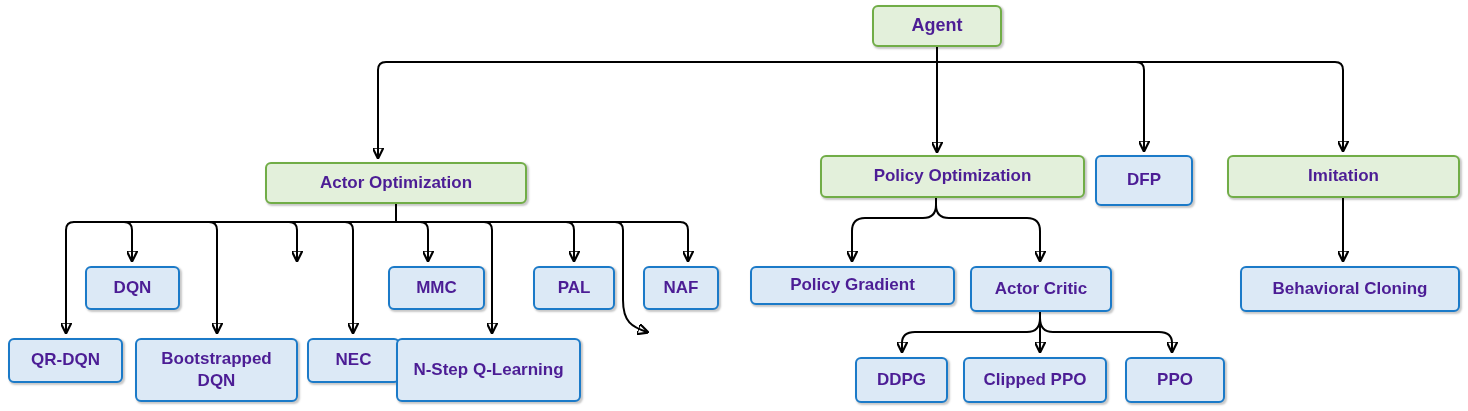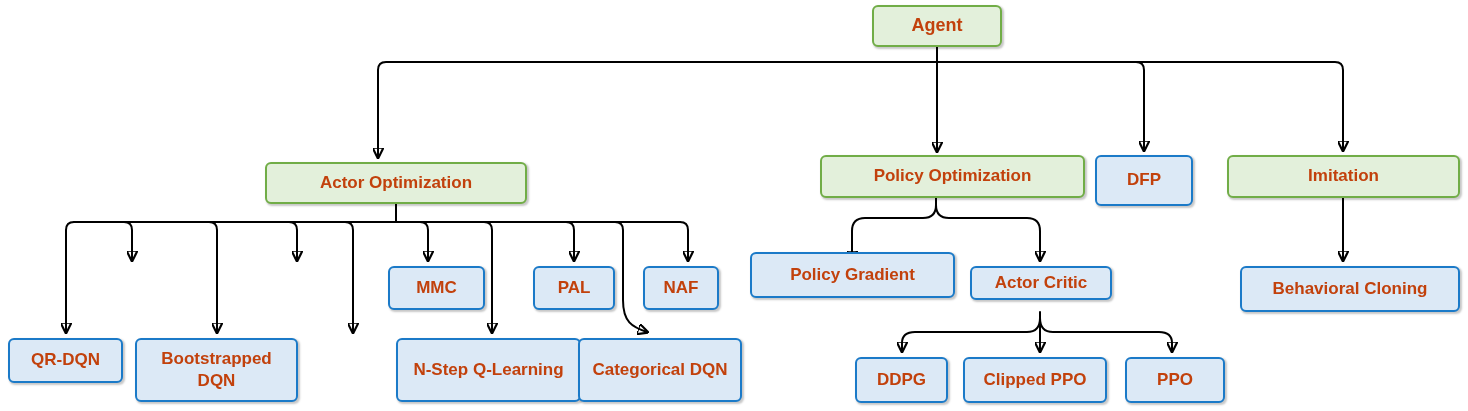--- a/index.html
+++ b/index.html
@@ -19,21 +19,21 @@
   }
   .edges{position:absolute;left:0;top:0;width:1468px;height:411px;}
   .edges path{stroke:var(--line);stroke-width:2;fill:none;stroke-linecap:round;}
   .node{
     position:absolute;
     display:flex;align-items:center;justify-content:center;
     text-align:center;
     font-weight:700;
     font-size:17px;
     line-height:1.3;
-    color:#c2410c;
+    color:#4c1d95;
     border-radius:6px;
     box-sizing:border-box;
     padding:2px 6px;
     box-shadow:1.5px 1.5px 2px rgba(0,0,0,0.22);
   }
   .node.green{
     background:var(--green-fill);
     border:2.5px solid var(--green-border);
   }
   .node.blue{
@@ -94,31 +94,32 @@
     </g>
   </svg>
 
   <div class="node green root" style="left:872px;top:5px;width:130px;height:42px">Agent</div>
 
   <div class="node green" style="left:265px;top:162px;width:262px;height:42px">Actor Optimization</div>
   <div class="node green" style="left:820px;top:155px;width:265px;height:43px">Policy Optimization</div>
   <div class="node blue" style="left:1095px;top:155px;width:98px;height:51px">DFP</div>
   <div class="node green" style="left:1227px;top:155px;width:233px;height:43px">Imitation</div>
 
+  <div class="node blue" style="left:85px;top:266px;width:95px;height:44px">DQN</div>
   <div class="node blue" style="left:388px;top:266px;width:97px;height:44px">MMC</div>
   <div class="node blue" style="left:533px;top:266px;width:82px;height:44px">PAL</div>
   <div class="node blue" style="left:643px;top:266px;width:76px;height:44px">NAF</div>
 
   <div class="node blue" style="left:8px;top:338px;width:115px;height:45px">QR-DQN</div>
   <div class="node blue" style="left:135px;top:338px;width:163px;height:64px">Bootstrapped DQN</div>
+  <div class="node blue" style="left:307px;top:338px;width:93px;height:45px">NEC</div>
   <div class="node blue" style="left:396px;top:338px;width:185px;height:64px">N-Step Q-Learning</div>
-  <div class="node blue" style="left:578px;top:338px;width:164px;height:64px">Categorical DQN</div>
 
-  <div class="node blue" style="left:750px;top:252px;width:205px;height:46px">Policy Gradient</div>
-  <div class="node blue" style="left:970px;top:266px;width:142px;height:34px">Actor Critic</div>
+  <div class="node blue" style="left:750px;top:266px;width:205px;height:39px">Policy Gradient</div>
+  <div class="node blue" style="left:970px;top:266px;width:142px;height:46px">Actor Critic</div>
 
   <div class="node blue" style="left:855px;top:357px;width:93px;height:46px">DDPG</div>
   <div class="node blue" style="left:963px;top:357px;width:144px;height:46px">Clipped PPO</div>
   <div class="node blue" style="left:1125px;top:357px;width:100px;height:46px">PPO</div>
 
   <div class="node blue" style="left:1240px;top:266px;width:220px;height:46px">Behavioral Cloning</div>
 
 </div>
 
 </body></html>

